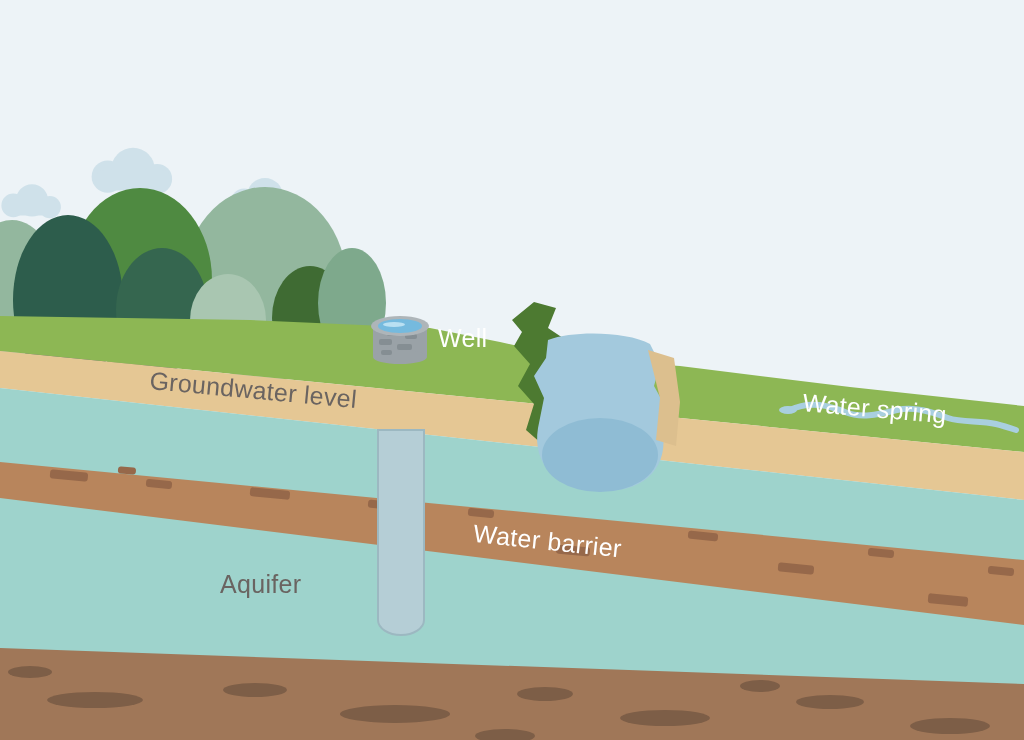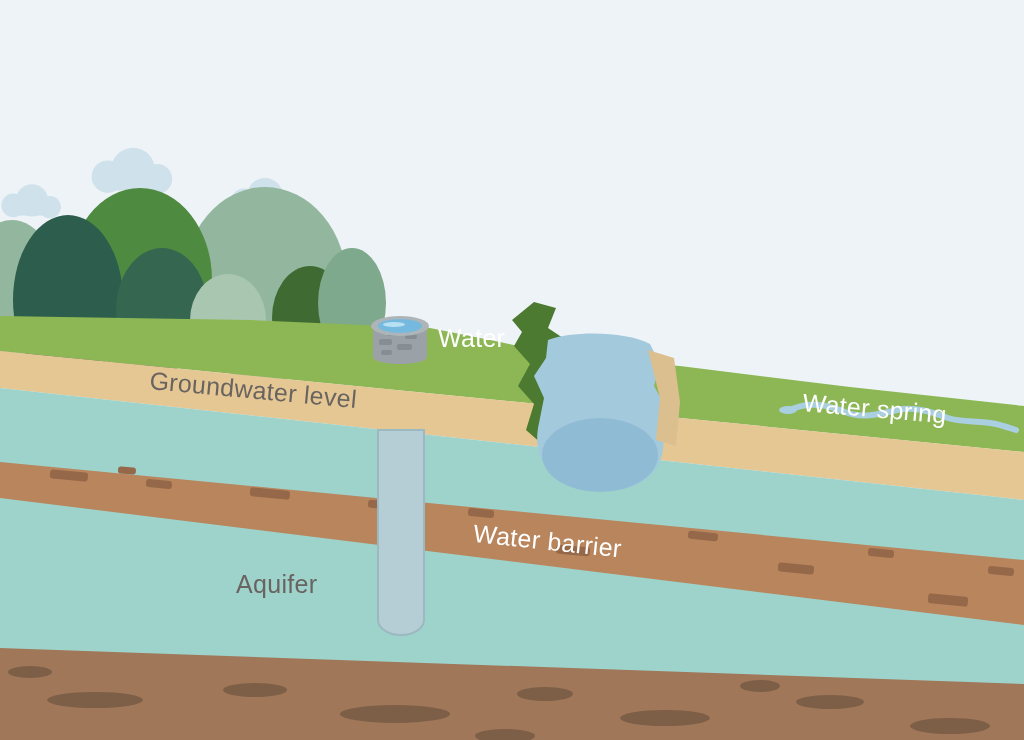--- a/index.html
+++ b/index.html
@@ -5,21 +5,21 @@
   html,body{margin:0;padding:0;background:#edf3f7;font-family:"Liberation Sans",sans-serif;}
   .stage{position:relative;width:1024px;height:740px;overflow:hidden;background:#edf3f7;}
   .stage svg{position:absolute;left:0;top:0;}
   .lbl{position:absolute;font-size:25px;letter-spacing:.3px;white-space:nowrap;font-weight:400;}
   .label-dark{color:#6a6461;}
   .label-light{color:#ffffff;}
   .lbl-groundwater{left:151px;top:366px;transform:rotate(5.3deg);transform-origin:0 0;}
   .lbl-well{left:438px;top:324px;}
   .lbl-spring{left:804px;top:388px;transform:rotate(5deg);transform-origin:0 0;}
   .lbl-barrier{left:475px;top:519px;transform:rotate(6deg);transform-origin:0 0;}
-  .lbl-aquifer{left:236px;top:570px;}
+  .lbl-aquifer{left:220px;top:570px;}
 </style>
 </head>
 <body>
 
 <div class="stage">
   <svg width="1024" height="740" viewBox="0 0 1024 740">
 
     <rect x="0" y="0" width="1024" height="740" fill="#edf3f7"></rect>
 
     <g fill="#cfe1ea">
@@ -122,17 +122,17 @@
         <rect x="405" y="334" width="12" height="5" rx="2"></rect>
         <rect x="387" y="331" width="10" height="5" rx="2"></rect>
       </g>
       <ellipse cx="400" cy="326" rx="29" ry="10" fill="#aeb5b9"></ellipse>
       <ellipse cx="400" cy="326" rx="22" ry="7" fill="#75bade"></ellipse>
       <ellipse cx="394" cy="324.5" rx="11" ry="2.5" fill="#b9e0f2"></ellipse>
     </g>
   </svg>
 
   <div class="lbl lbl-groundwater label-dark">Groundwater level</div>
-  <div class="lbl lbl-well label-light">Water</div>
+  <div class="lbl lbl-well label-light">Well</div>
   <div class="lbl lbl-spring label-light">Water spring</div>
   <div class="lbl lbl-barrier label-light">Water barrier</div>
   <div class="lbl lbl-aquifer label-dark">Aquifer</div>
 </div>
 
 </body></html>

